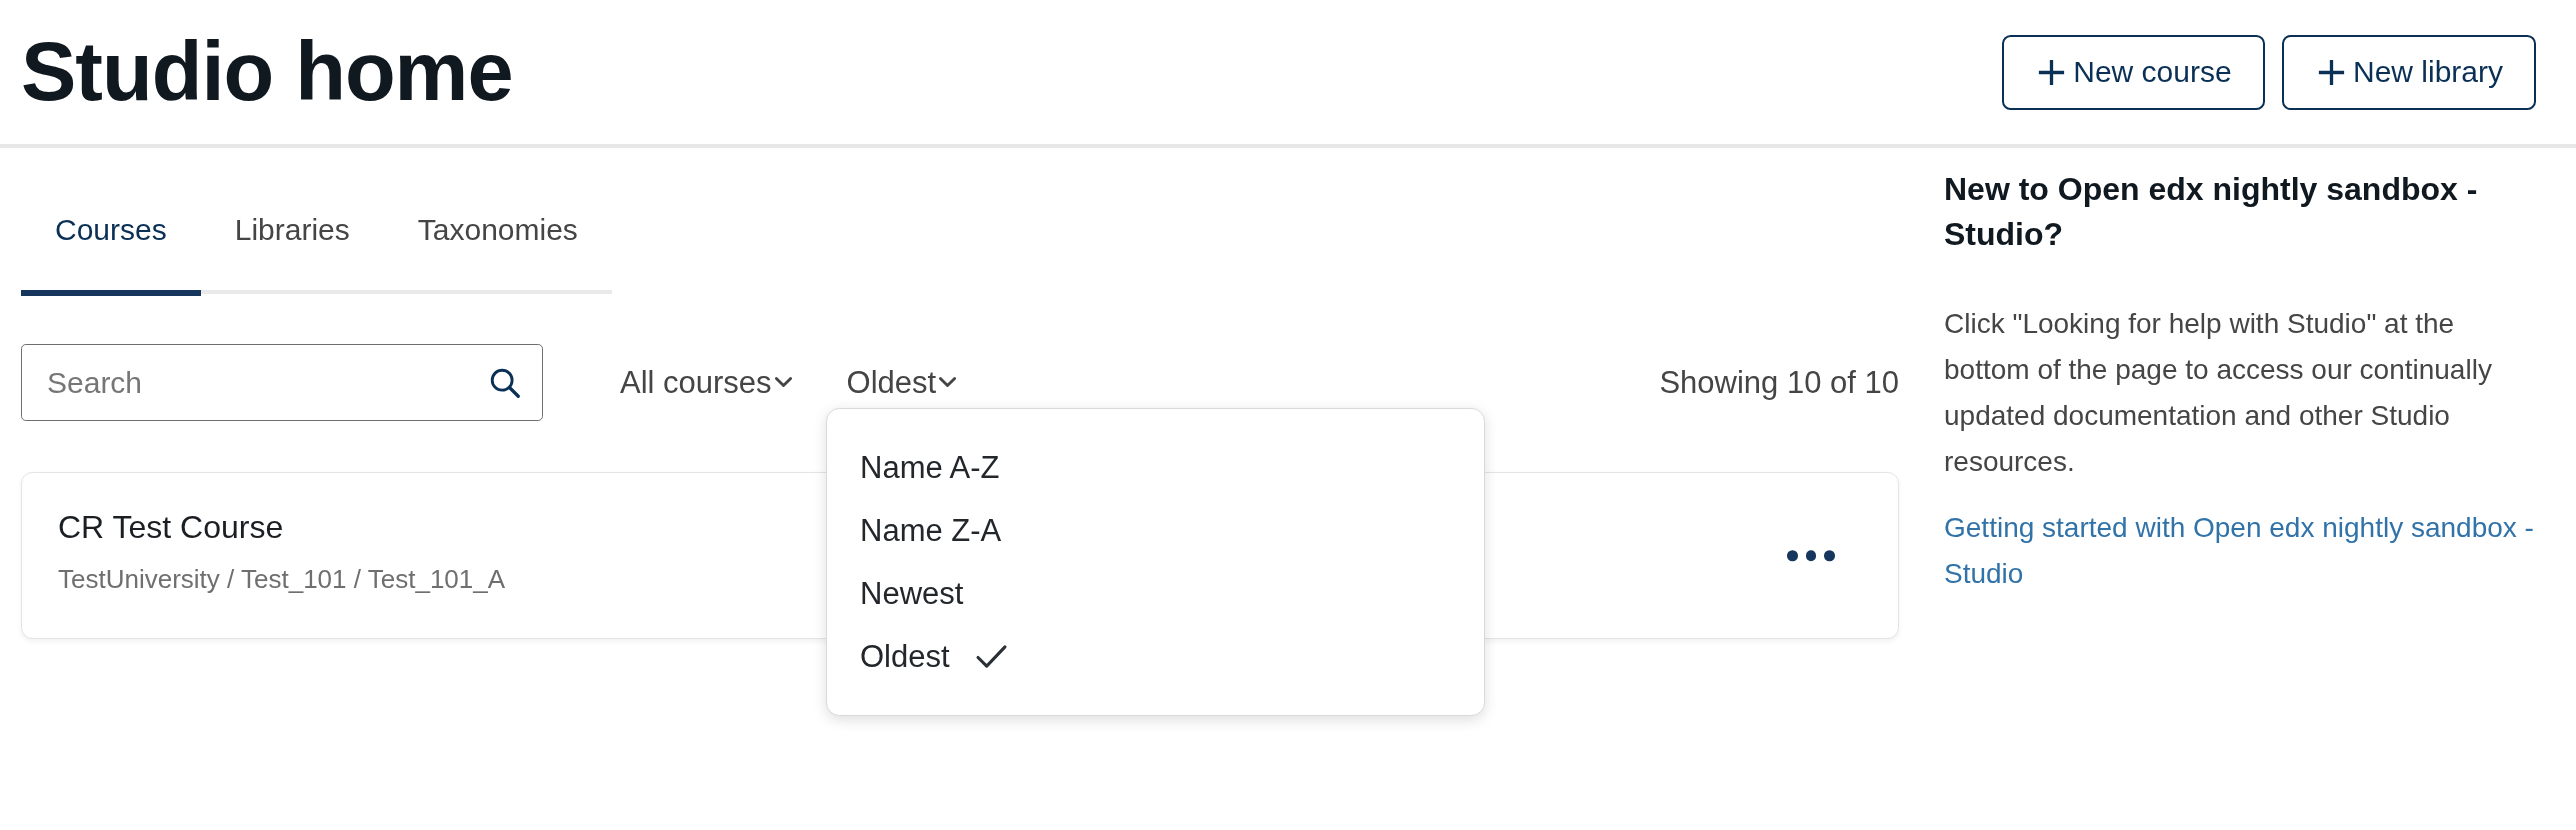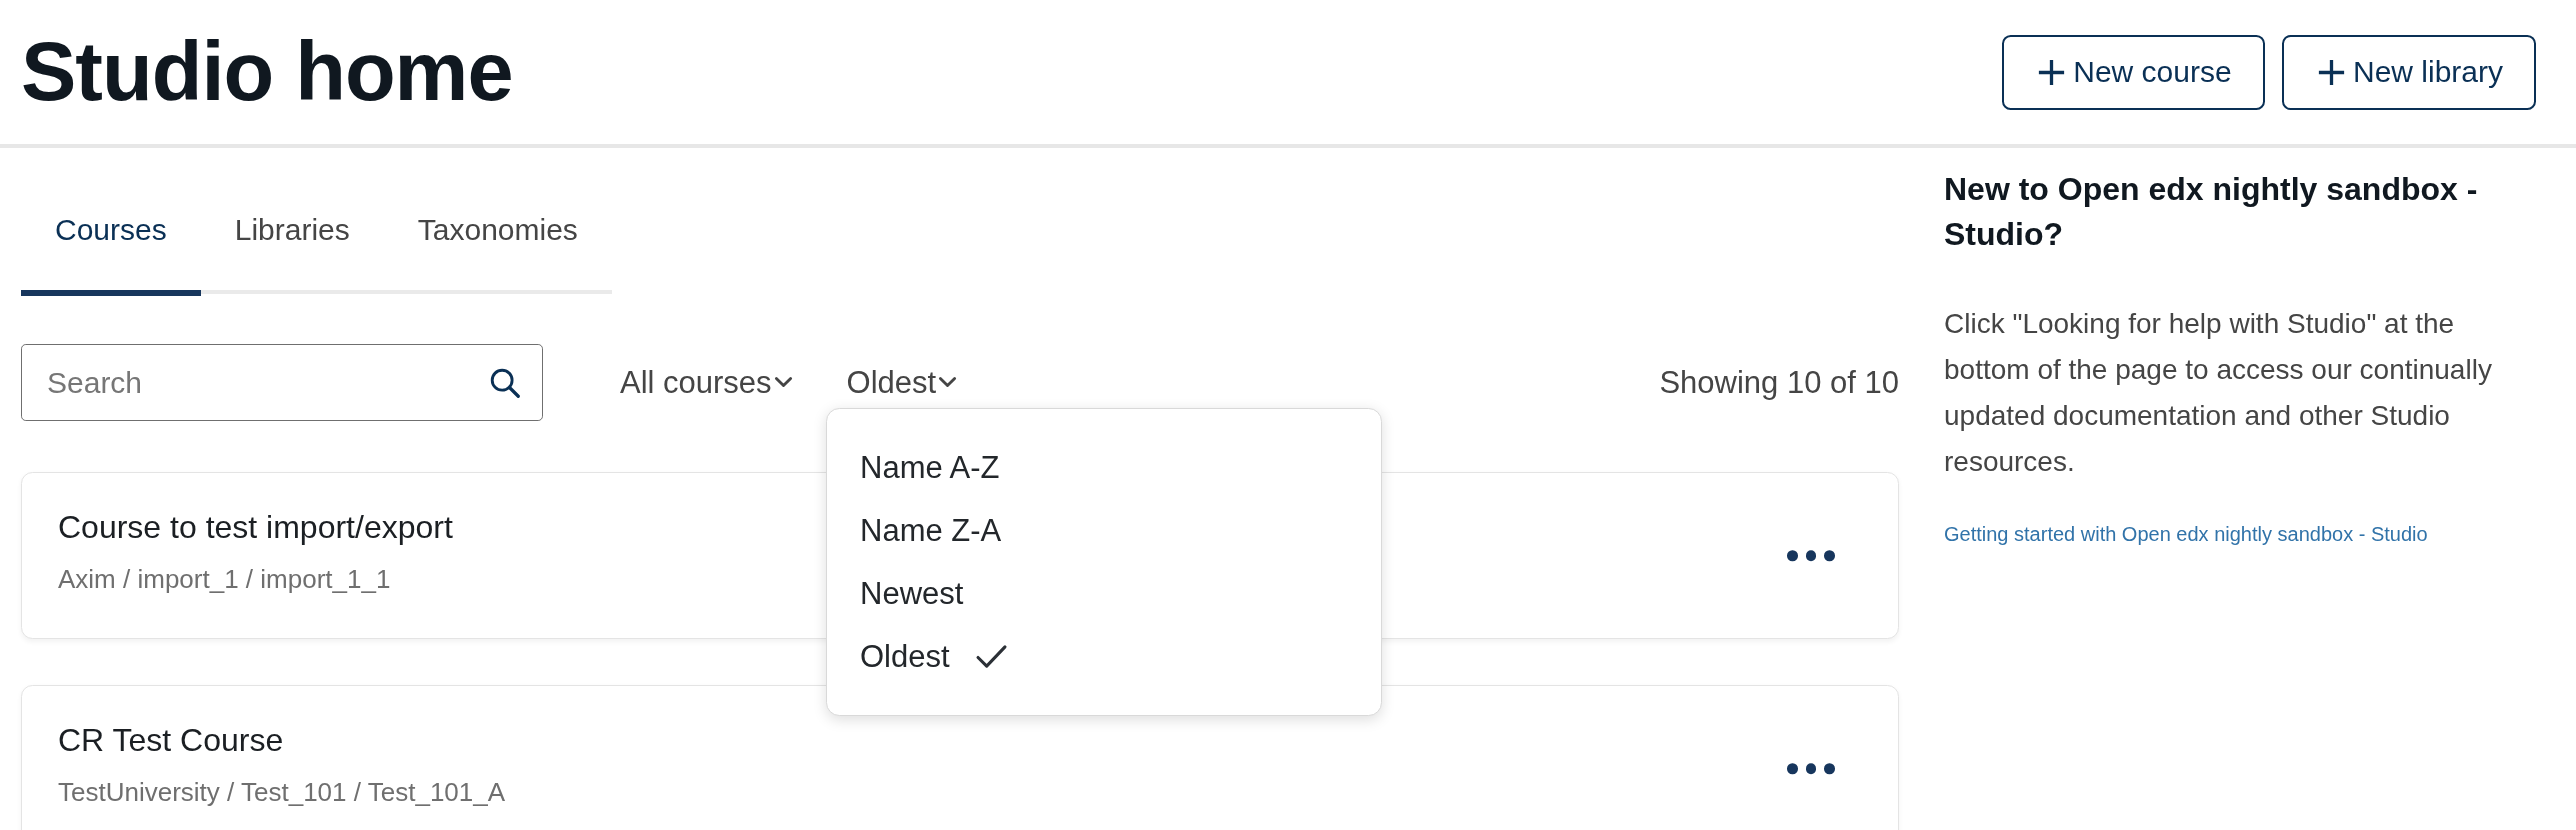--- a/index.html
+++ b/index.html
@@ -151,21 +151,21 @@
   .card-menu .dot {
     width: 10.6px; height: 10.6px; border-radius: 50%;
     background: #17365d;
   }
 
   
   .sort-menu {
     position: absolute;
     left: 826px;
     top: 260px;
-    width: 556px;
+    width: 659px;
     background: #fff;
     border: 1.9px solid #d9d9d9;
     border-radius: 13.4px;
     box-shadow: 0 3.8px 13.4px rgba(0,0,0,0.13);
     padding: 27px 0;
     z-index: 10;
   }
   .sort-menu-item {
     height: 63px;
     display: flex;
@@ -186,22 +186,22 @@
     color: #101820;
   }
   .help-body {
     margin-top: 44px;
     font-size: 28px;
     line-height: 46px;
     color: #454545;
   }
   .help-link {
     display: inline-block;
-    margin-top: 26px;
-    font-size: 20px;
+    margin-top: 20px;
+    font-size: 28px;
     line-height: 46px;
     color: #3173a9;
     text-decoration: none;
     cursor: pointer;
   }
 
   svg { display: block; }
 </style>
 </head>
 <body>
@@ -271,31 +271,20 @@
             </svg>
         </span>
       </button>
 
       <div class="results-count">Showing 10 of 10</div>
     </div>
 
     
     <div class="course-list">
       <div class="card">
-        <div class="card-title">Course to test import/export</div>
-        <div class="card-subtitle">Axim / import_1 / import_1_1</div>
-        <button class="card-menu">
-          <span style="display:flex;gap:7.7px;">
-            <span class="dot"></span>
-              <span class="dot"></span>
-              <span class="dot"></span>
-          </span>
-        </button>
-      </div>
-      <div class="card">
         <div class="card-title">CR Test Course</div>
         <div class="card-subtitle">TestUniversity / Test_101 / Test_101_A</div>
         <button class="card-menu">
           <span style="display:flex;gap:7.7px;">
             <span class="dot"></span>
               <span class="dot"></span>
               <span class="dot"></span>
           </span>
         </button>
       </div>

